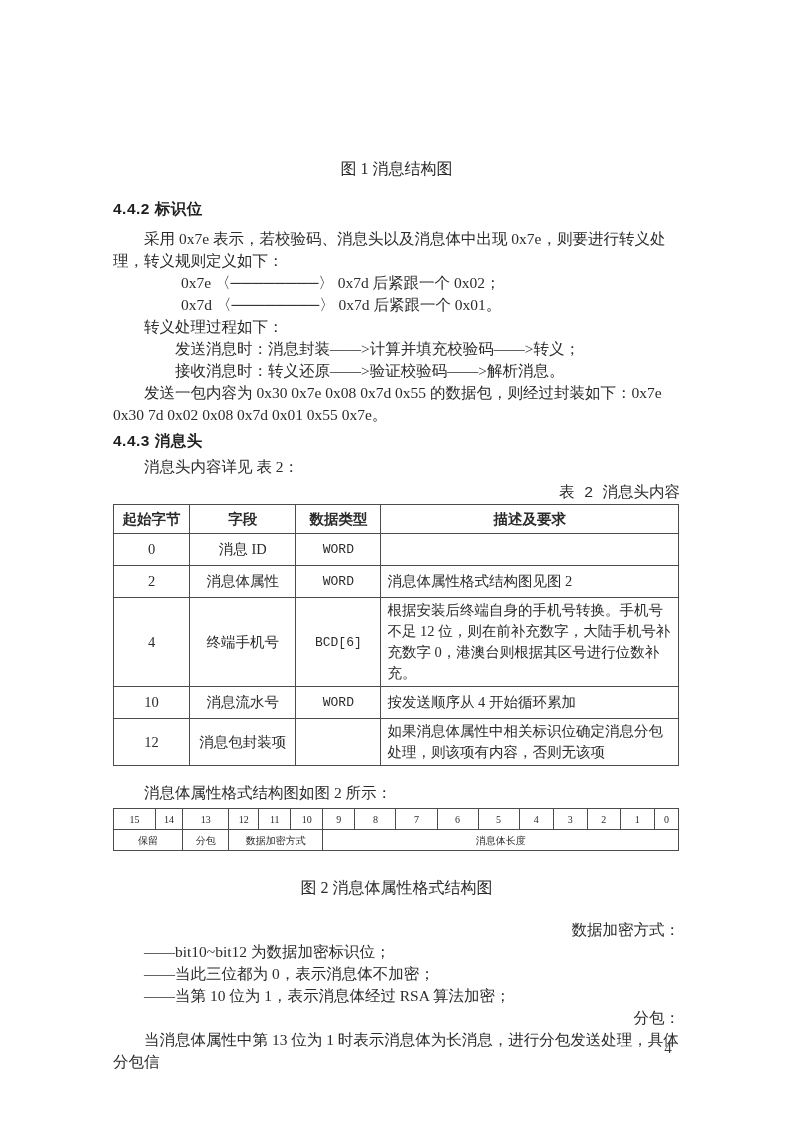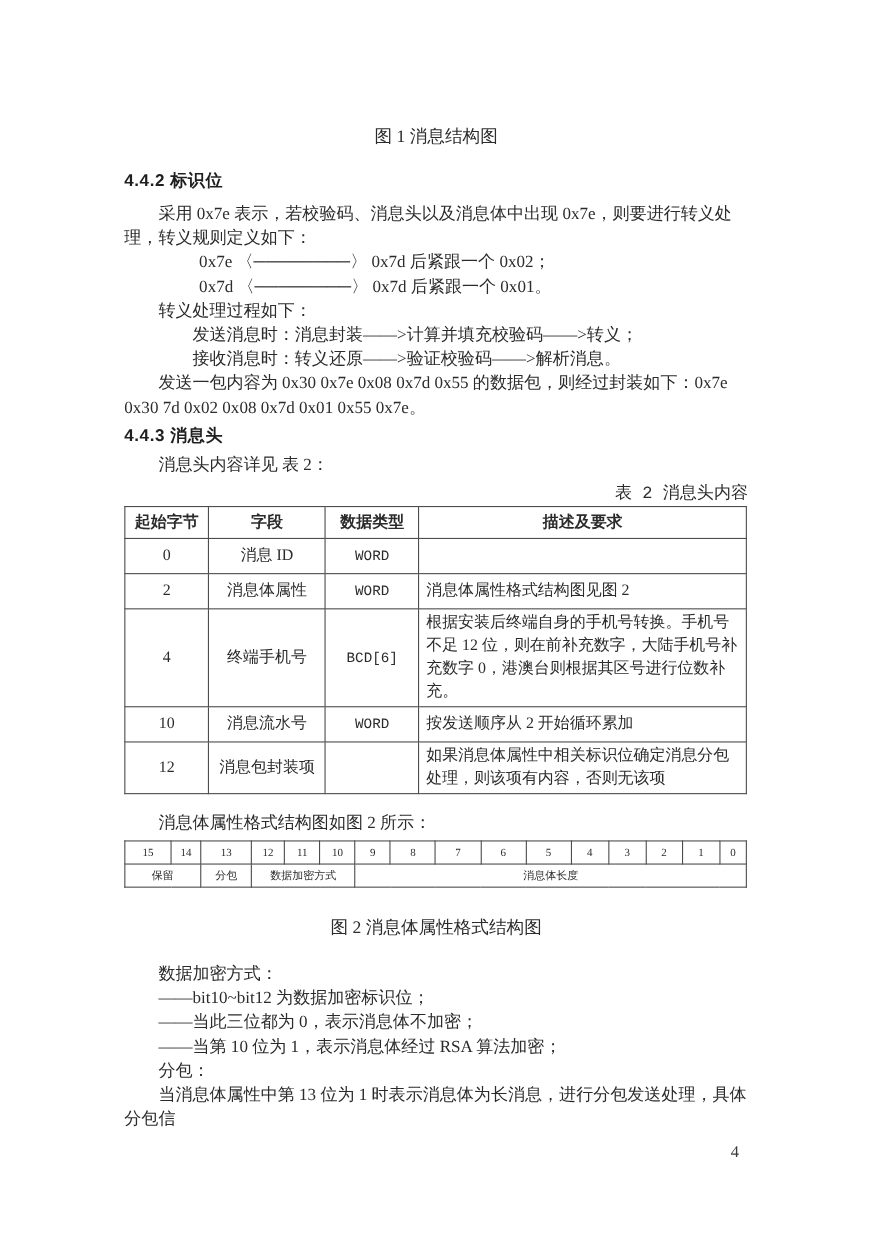--- a/index.html
+++ b/index.html
@@ -17,21 +17,21 @@
   .content {
     position: absolute;
     left: 113px;
     top: 0;
     width: 567px;
   }
   .caption {
     text-align: center;
     font-size: 16px;
   }
-  .fig1-caption { padding-top: 114px; }
+  .fig1-caption { padding-top: 114px; margin-top: 44px; }
   .heading {
     font-family: "Liberation Sans", "DejaVu Sans", sans-serif;
     font-weight: bold;
     font-size: 15.5px;
     color: #1f1f1f;
     margin-top: 18px;
     letter-spacing: 0.5px;
   }
   .h443 { margin-top: 4px; }
   .para { margin-top: 8px; text-indent: 2em; }
@@ -72,21 +72,21 @@
   .bit-table { margin-top: 4px; }
   .bit-table td {
     height: 20px;
     text-align: center;
     font-size: 10px;
     line-height: 19px;
   }
   .fig2-caption { margin-top: 26px; }
 
   .enc-block { margin-top: 20px; }
-  .enc-line { margin-left: 31px; }
+  .enc-line { margin-left: 31px; text-align: right; }
   .dash-item { margin-left: 31px; }
   .last-para { margin-left: 0; text-indent: 2em; }
 
   .page-number {
     position: absolute;
     left: 658px;
     top: 1037px;
     width: 20px;
     text-align: center;
     font-size: 15px;
@@ -149,21 +149,21 @@
       <tr class="r-l">
         <td class="c-center">4</td>
         <td class="c-center">终端手机号</td>
         <td class="c-center mono">BCD[6]</td>
         <td class="c-desc">根据安装后终端自身的手机号转换。手机号不足 12 位，则在前补充数字，大陆手机号补充数字 0，港澳台则根据其区号进行位数补充。</td>
       </tr>
       <tr class="r-s">
         <td class="c-center">10</td>
         <td class="c-center">消息流水号</td>
         <td class="c-center mono">WORD</td>
-        <td class="c-desc">按发送顺序从 2 开始循环累加</td>
+        <td class="c-desc">按发送顺序从 4 开始循环累加</td>
       </tr>
       <tr class="r-m">
         <td class="c-center">12</td>
         <td class="c-center">消息包封装项</td>
         <td class="c-center mono"></td>
         <td class="c-desc">如果消息体属性中相关标识位确定消息分包处理，则该项有内容，否则无该项</td>
       </tr>
     </tbody>
       </table>
 

